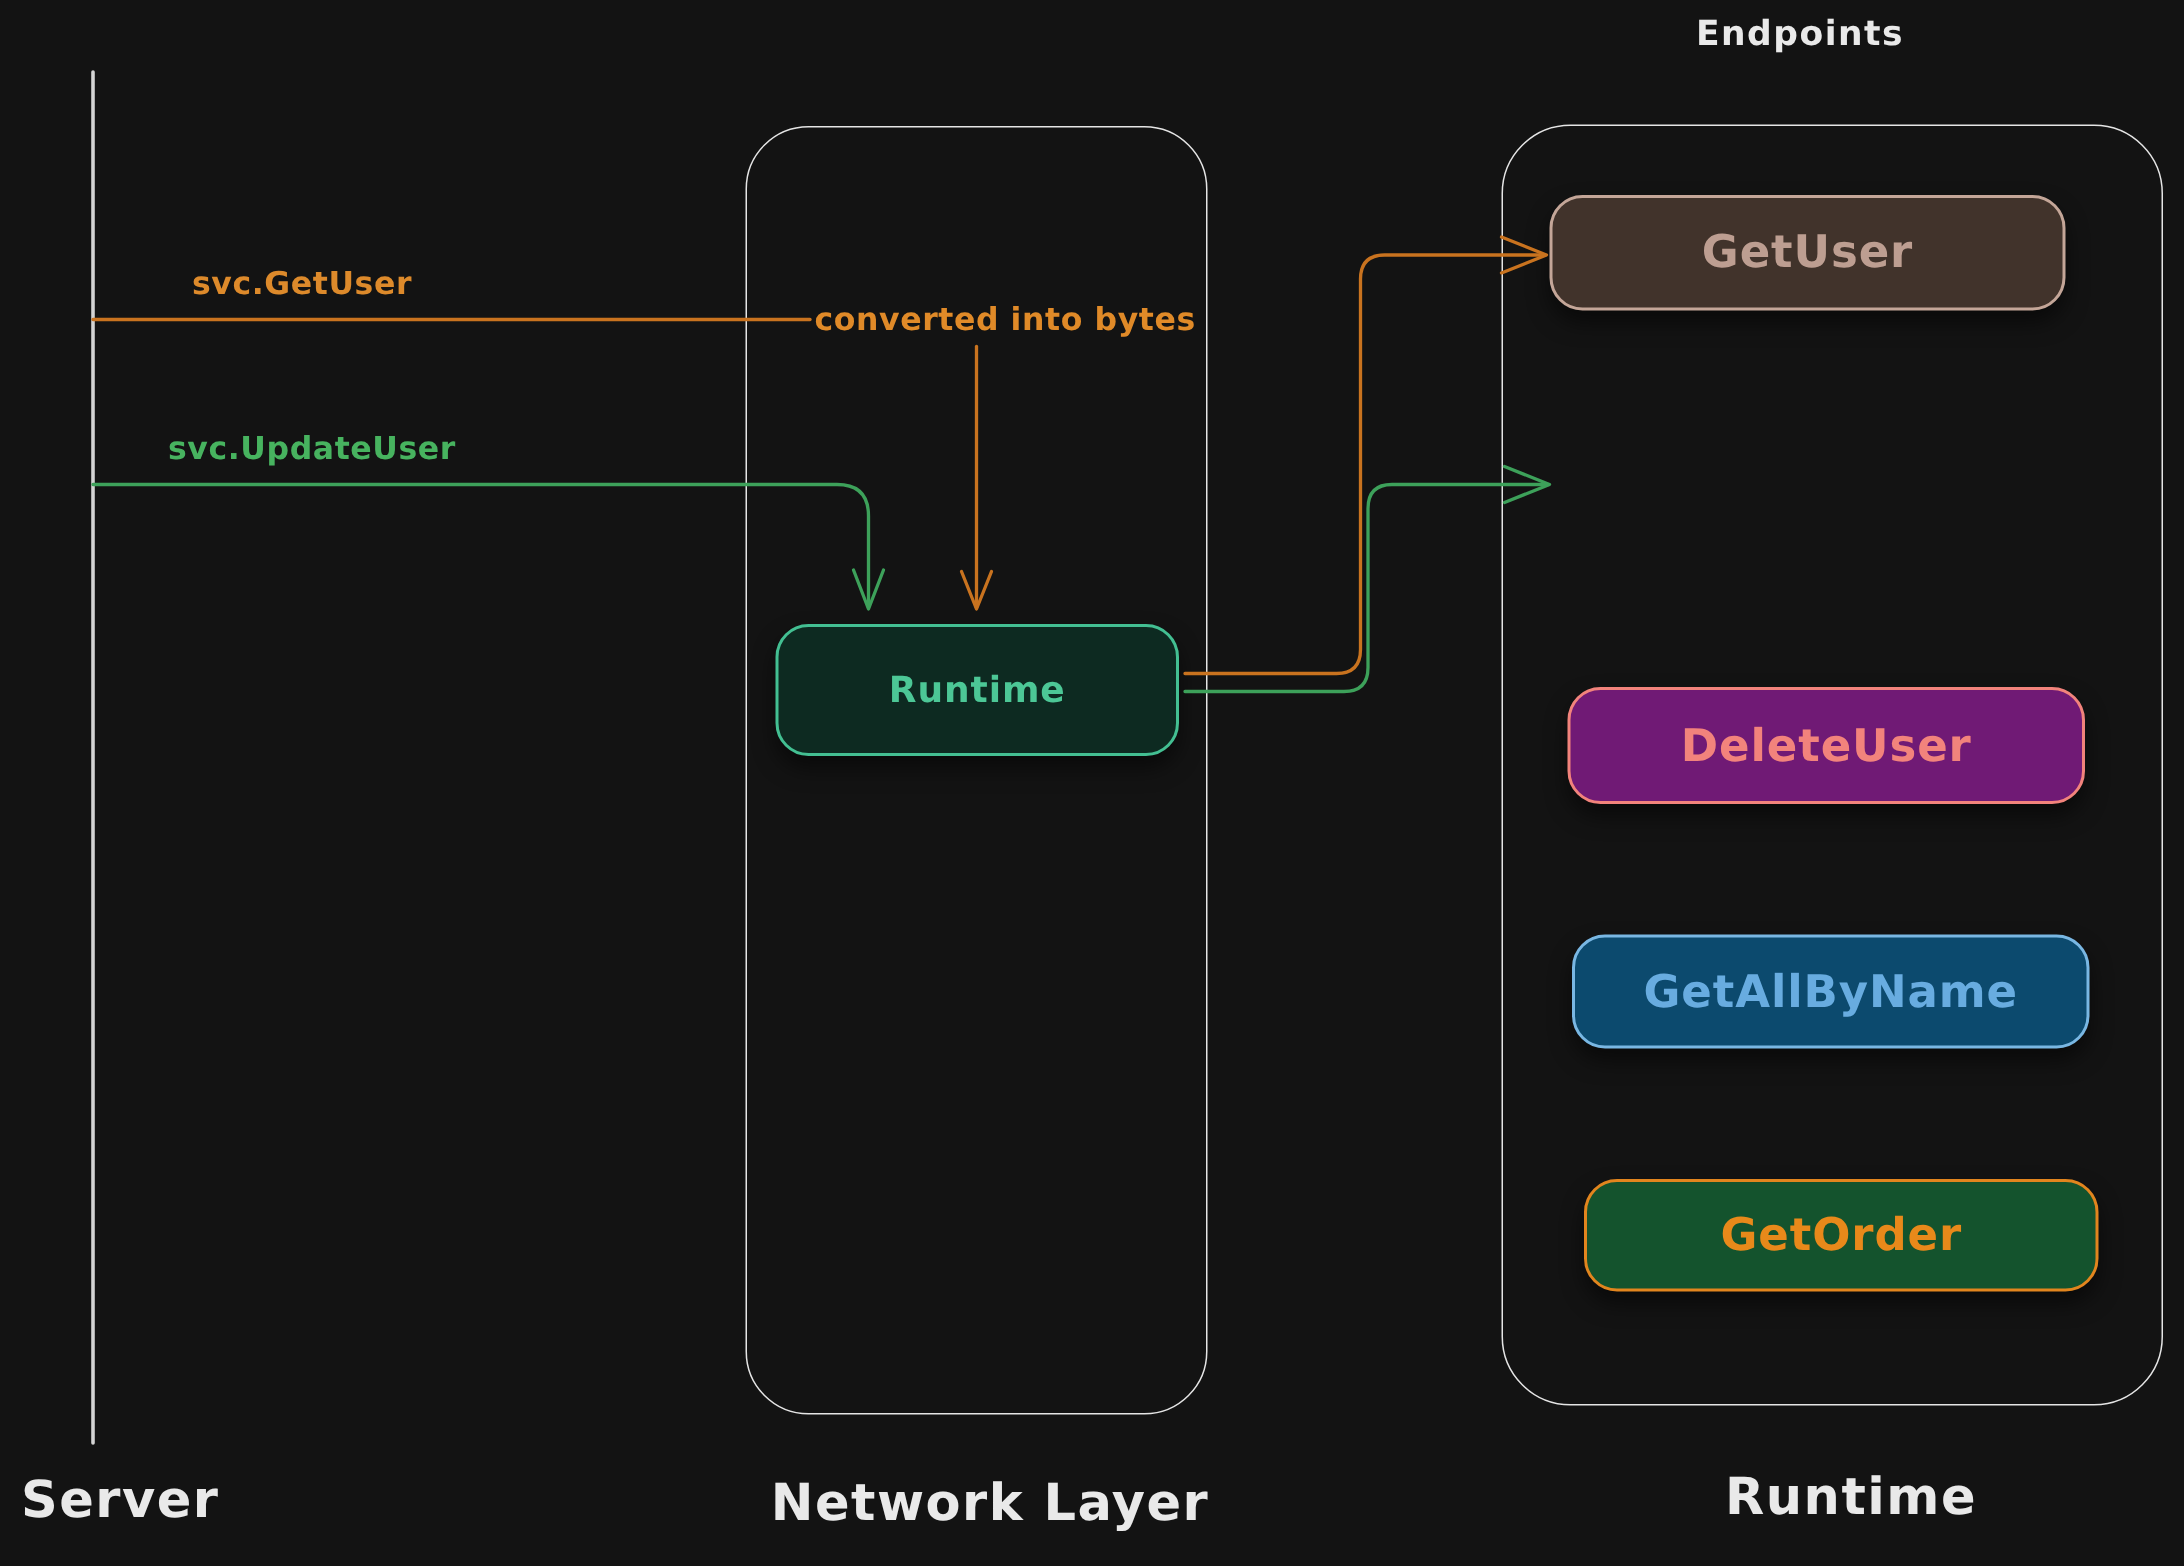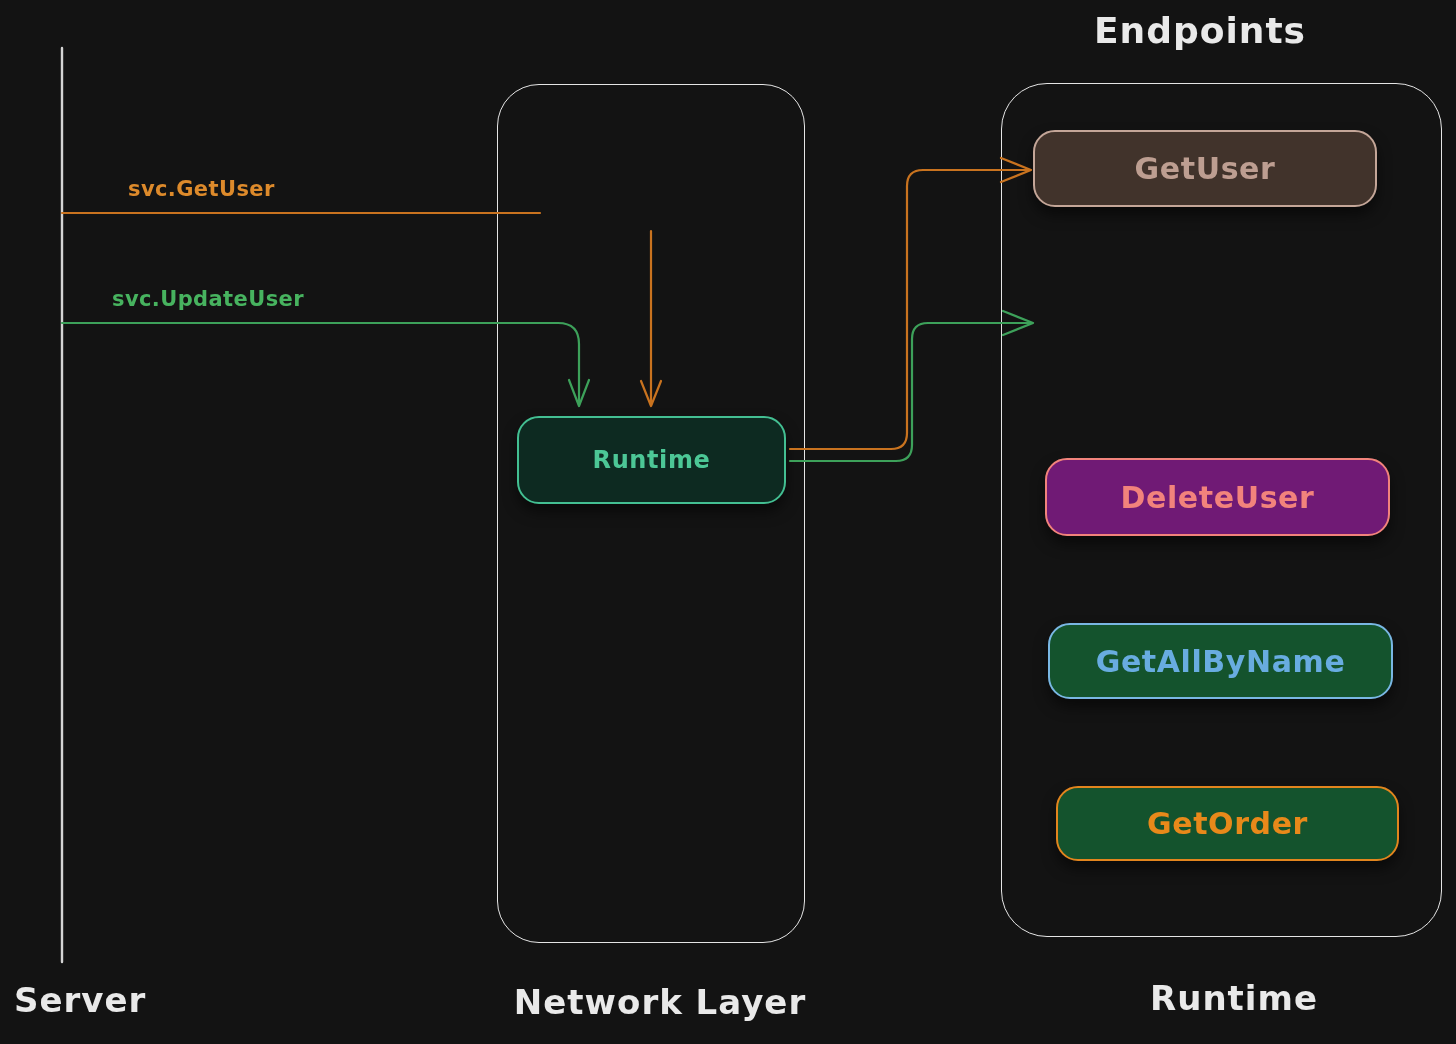--- a/index.html
+++ b/index.html
@@ -56,21 +56,21 @@
 
   .big-label {
     position: absolute;
     color: #e9e9e9;
     font-size: 34px;
     font-weight: 600;
     letter-spacing: 1px;
     z-index: 6;
     white-space: nowrap;
   }
-  .title-endpoints { left: 1000px; top: 10px; width: 400px; text-align: center; font-size: 36px; }
+  .title-endpoints { left: 1000px; top: 10px; width: 400px; text-align: center; font-size: 23px; }
   .label-client { left: 14px; top: 980px; }
   .label-network { left: 500px; top: 982px; width: 320px; text-align: center; }
   .label-server { left: 1060px; top: 978px; width: 348px; text-align: center; }
 
   .flow-label {
     position: absolute;
     font-size: 21px;
     font-weight: 700;
     letter-spacing: 0.4px;
     z-index: 6;
@@ -91,34 +91,35 @@
   <div class="node runtime" style="background: rgb(13, 42, 33); border-color: rgb(67, 191, 146); color: rgb(76, 199, 150);">
     <span>Runtime</span>
   </div>
 
   <div class="node ep ep0" style="background: rgb(65, 51, 43); border-color: rgb(196, 166, 152); color: rgb(189, 158, 145);">
     <span>GetUser</span>
   </div>
   <div class="node ep ep2" style="background: #701a75; border-color: rgb(242, 131, 124); color: rgb(242, 131, 124);">
     <span>DeleteUser</span>
   </div>
-  <div class="node ep ep3" style="background: #14532d; border-color: rgb(121, 183, 227); color: rgb(104, 172, 224);">
+  <div class="node ep ep3" style="background: #0c4a6e; border-color: rgb(121, 183, 227); color: rgb(104, 172, 224);">
     <span>GetAllByName</span>
   </div>
   <div class="node ep ep4" style="background: #14532d; border-color: rgb(226, 133, 30); color: rgb(232, 137, 26);">
     <span>GetOrder</span>
   </div>
 
   <div class="big-label title-endpoints">Endpoints</div>
   <div class="big-label label-client">Server</div>
   <div class="big-label label-network">Network Layer</div>
   <div class="big-label label-server">Runtime</div>
 
   <div class="flow-label lbl-getuser" style="color: rgb(221, 138, 43);">svc.GetUser</div>
   <div class="flow-label lbl-update" style="color: rgb(71, 179, 95);">svc.UpdateUser</div>
+  <div class="flow-label lbl-converted" style="color: rgb(224, 138, 40);">converted into bytes</div>
 
   <svg class="connectors" viewBox="0 0 1456 1044" fill="none" stroke-linecap="round" stroke-linejoin="round">
 
     <line x1="62" y1="48" x2="62" y2="962" stroke-width="2.4" stroke="#d4d4d4"></line>
 
     <g stroke-width="2.2" stroke="#c9731f">
       <path d="M62 213 H540"></path>
       <path d="M651 231 V405"></path>
       <path d="M641 381 L651 406 L661 381"></path>
       <path d="M790 449 H891 Q907 449 907 433 V186 Q907 170 923 170 H1030"></path>

